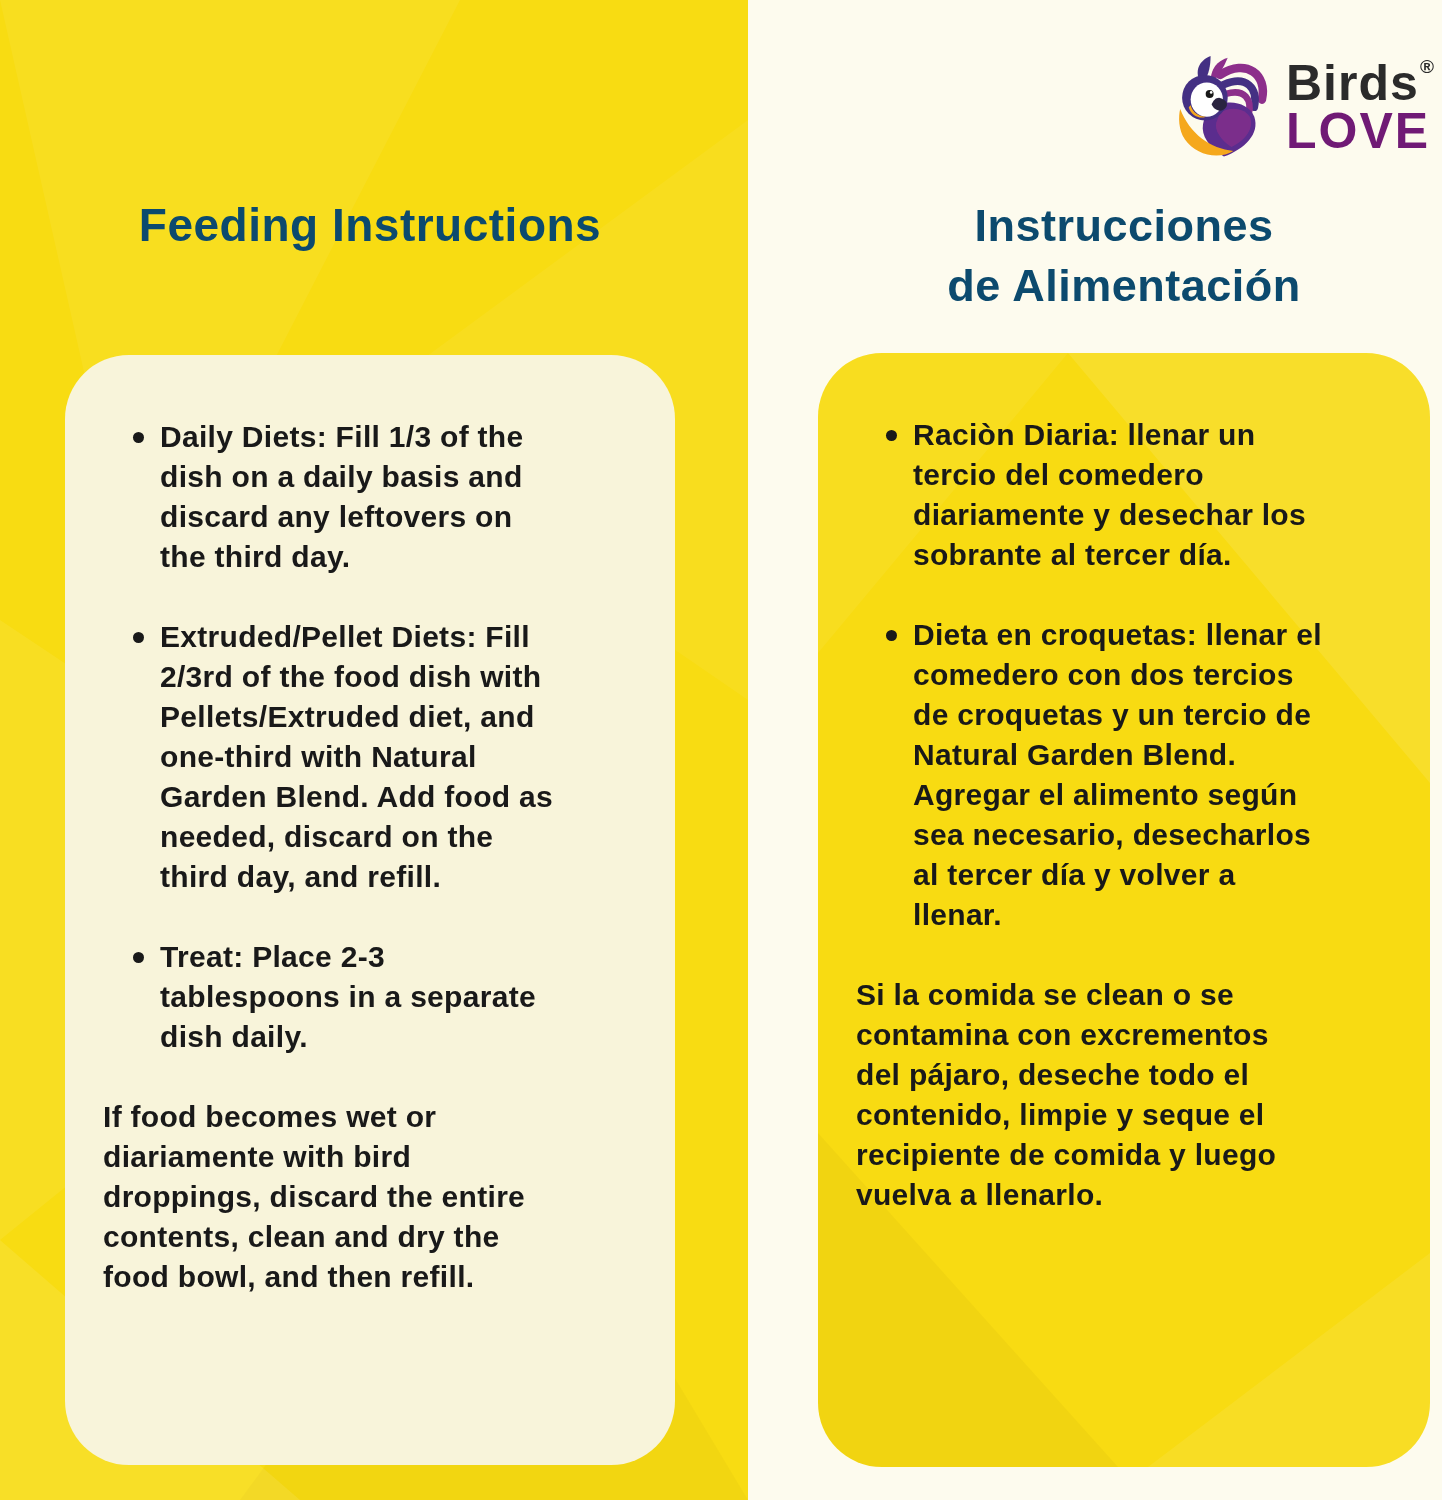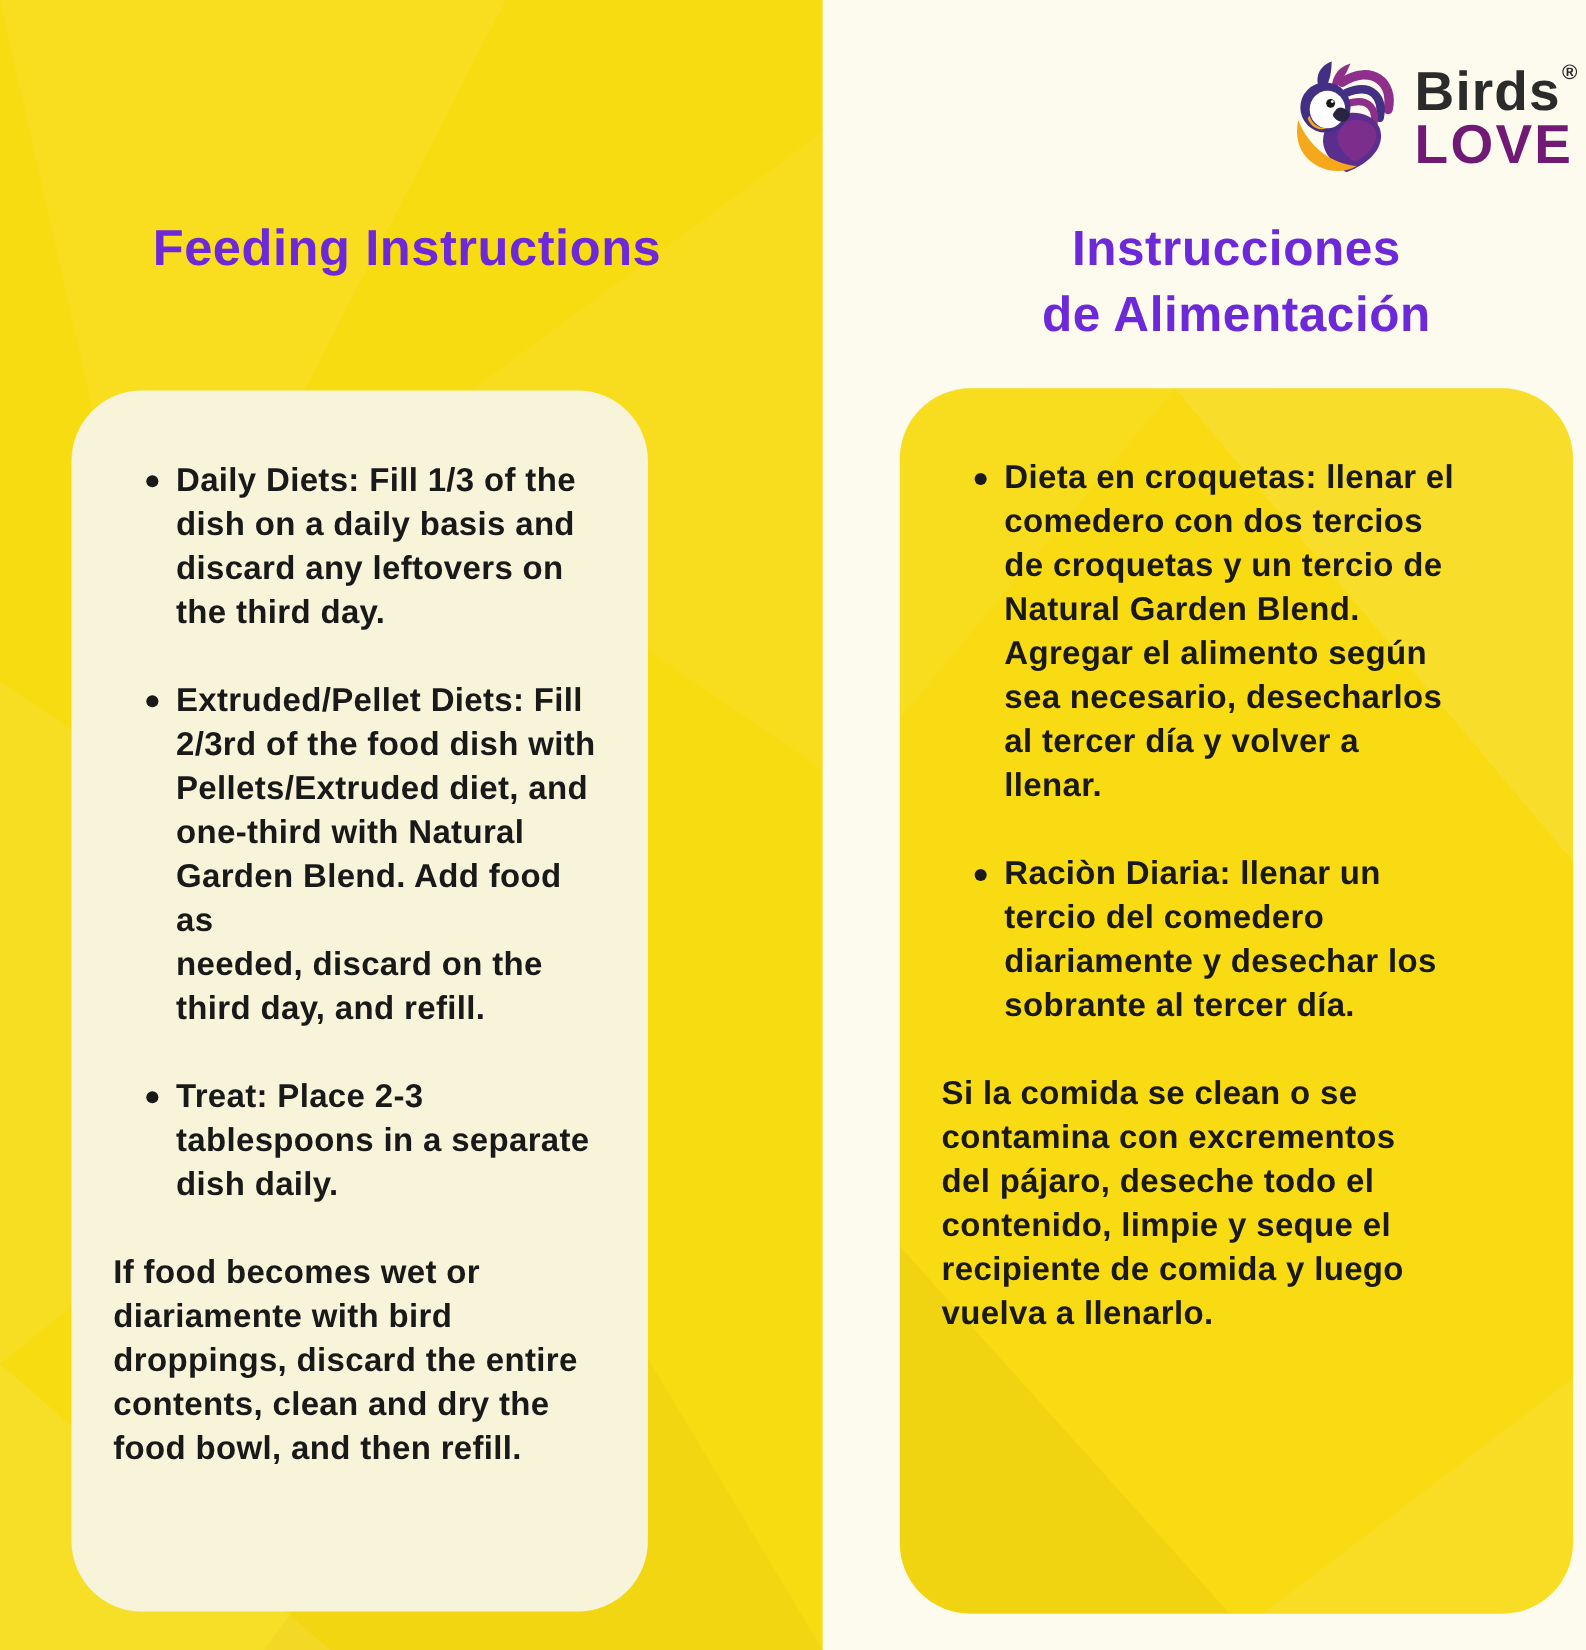--- a/index.html
+++ b/index.html
@@ -23,21 +23,21 @@
     position: absolute; left: 748px; top: 0;
     width: 694px; height: 1500px;
     background: #fdfbee;
   }
   .facets { position: absolute; left: 0; top: 0; pointer-events: none; }
 
   
   .heading {
     position: absolute;
     font-weight: 800;
-    color: #6d28d9;
+    color: #0c4a6e;
     text-align: center;
     white-space: pre-line;
     letter-spacing: 0.5px;
   }
   .heading-en {
     left: 65px; top: 196px; width: 610px;
     font-size: 46px; line-height: 58px;
   }
   .heading-es {
     left: 818px; top: 196px; width: 612px;
@@ -45,21 +45,21 @@
   }
 
   
   .card {
     position: absolute;
     border-radius: 64px;
     overflow: hidden;
   }
   .card-en {
     left: 65px; top: 355px;
-    width: 524px; height: 1110px;
+    width: 610px; height: 1110px;
     background: #f8f4da;
   }
   .card-es {
     left: 818px; top: 353px;
     width: 612px; height: 1114px;
     background: #f8db12;
   }
   .card-content {
     position: relative;
     padding: 62px 38px 0 38px;
@@ -192,36 +192,36 @@
     <svg class="facets" width="612" height="1114" viewBox="0 0 612 1114">
       <polygon points="250,0 612,0 612,430" fill="rgba(255,255,255,0.10)"></polygon>
       <polygon points="0,0 250,0 0,300" fill="rgba(255,255,255,0.06)"></polygon>
       <polygon points="0,780 300,1114 0,1114" fill="rgba(120,100,0,0.05)"></polygon>
       <polygon points="612,900 612,1114 330,1114" fill="rgba(255,255,255,0.08)"></polygon>
     </svg>
     <div class="card-content">
       <ul class="bullets">
         <li>
           <span class="bullet-dot"></span>
+          <span class="bullet-text">Raciòn Diaria: llenar un
+tercio del comedero
+diariamente y desechar los
+sobrante al tercer día.</span>
+        </li>
+        <li>
+          <span class="bullet-dot"></span>
           <span class="bullet-text">Dieta en croquetas: llenar el
 comedero con dos tercios
 de croquetas y un tercio de
 Natural Garden Blend.
 Agregar el alimento según
 sea necesario, desecharlos
 al tercer día y volver a
 llenar.</span>
         </li>
-        <li>
-          <span class="bullet-dot"></span>
-          <span class="bullet-text">Raciòn Diaria: llenar un
-tercio del comedero
-diariamente y desechar los
-sobrante al tercer día.</span>
-        </li>
       </ul>
       <div class="card-paragraph">Si la comida se clean o se
 contamina con excrementos
 del pájaro, deseche todo el
 contenido, limpie y seque el
 recipiente de comida y luego
 vuelva a llenarlo.</div>
     </div>
   </div>
 

